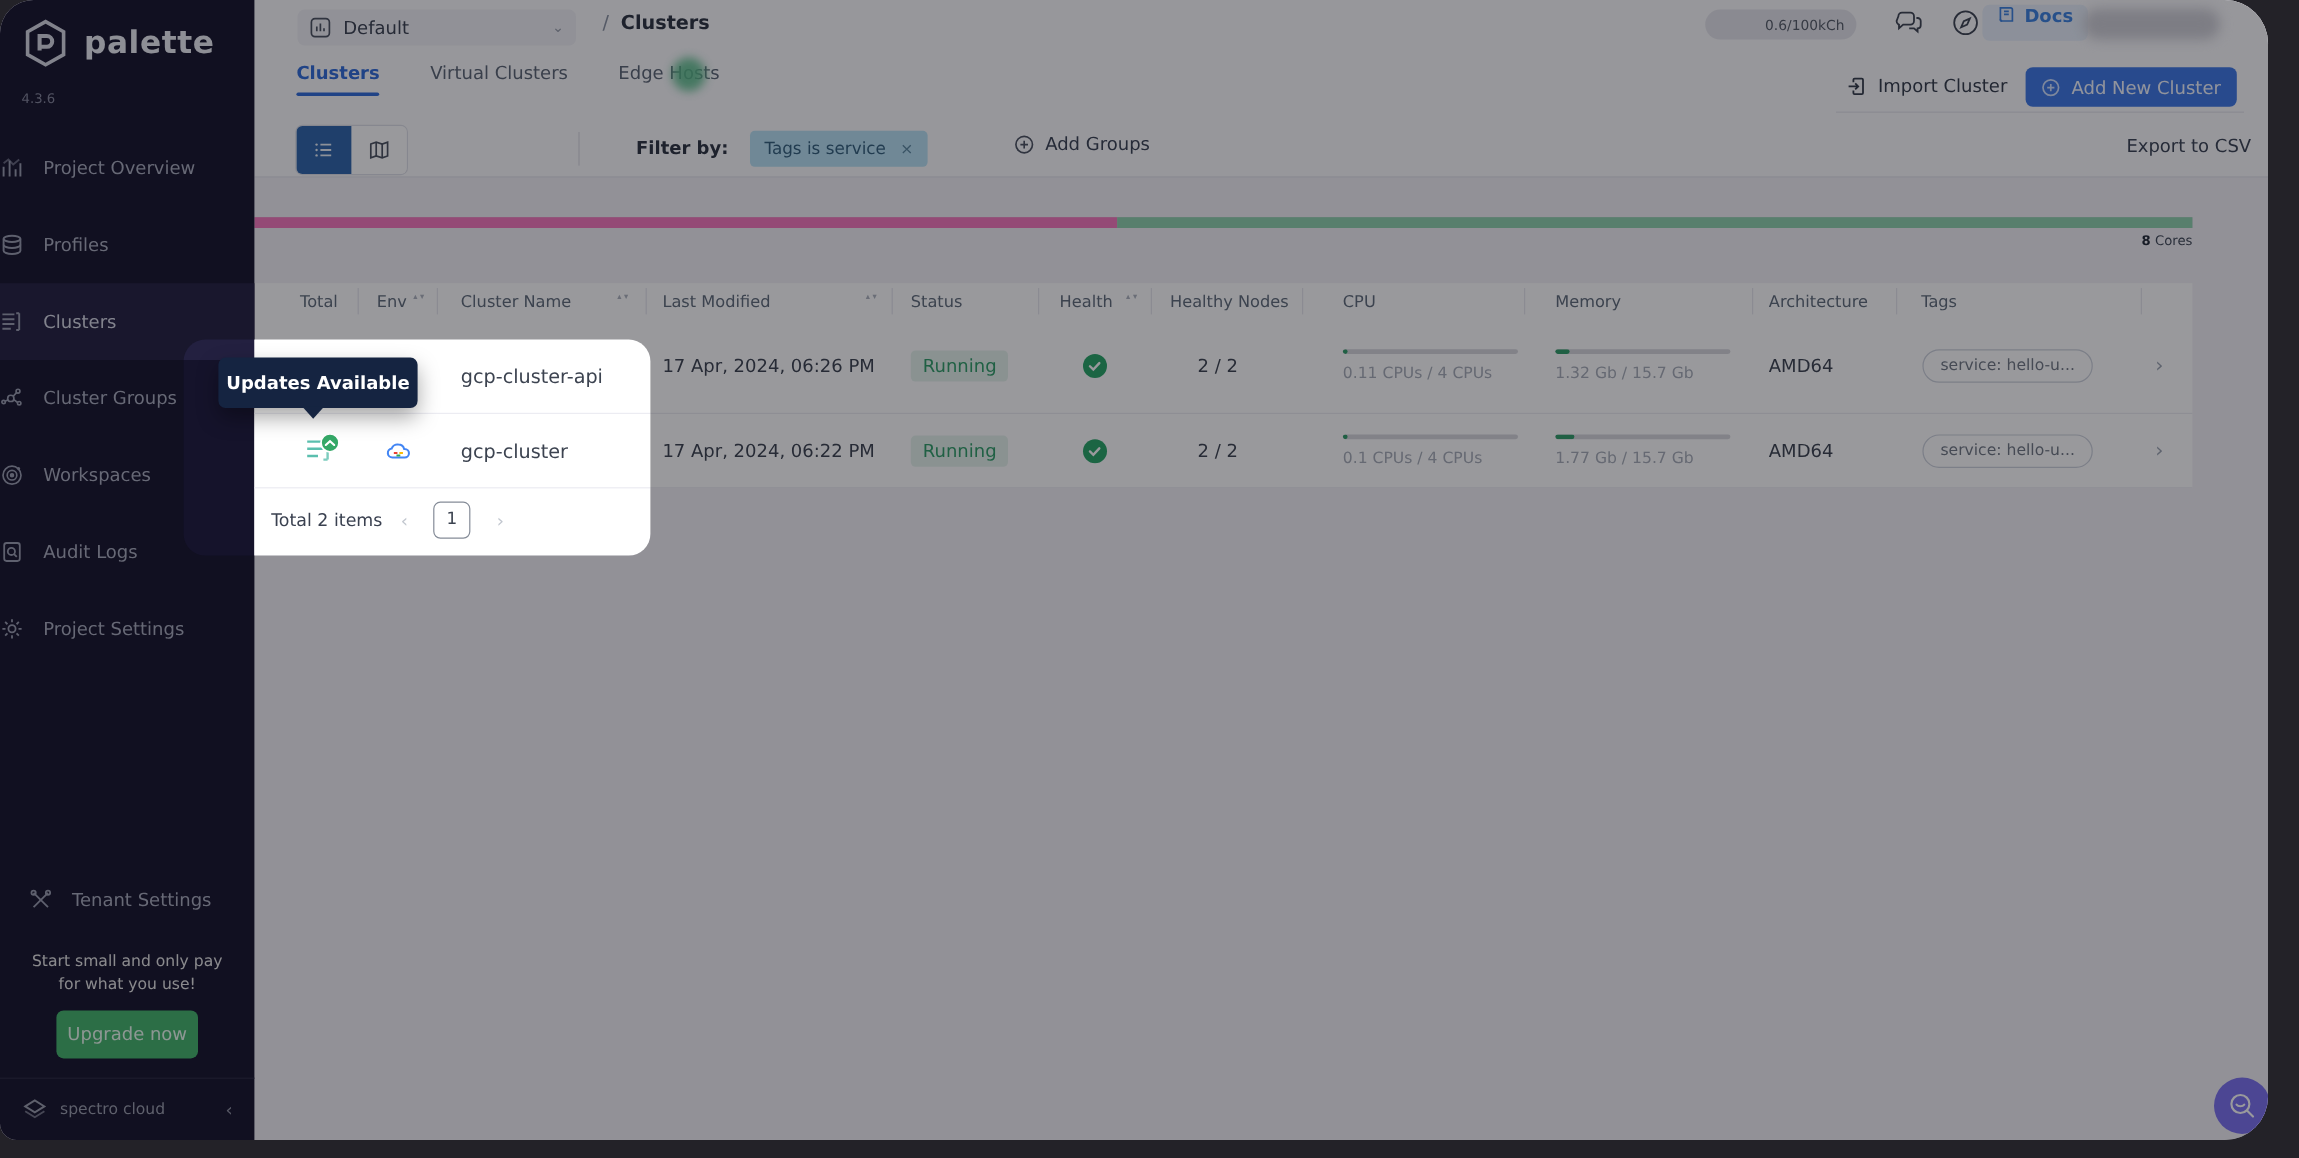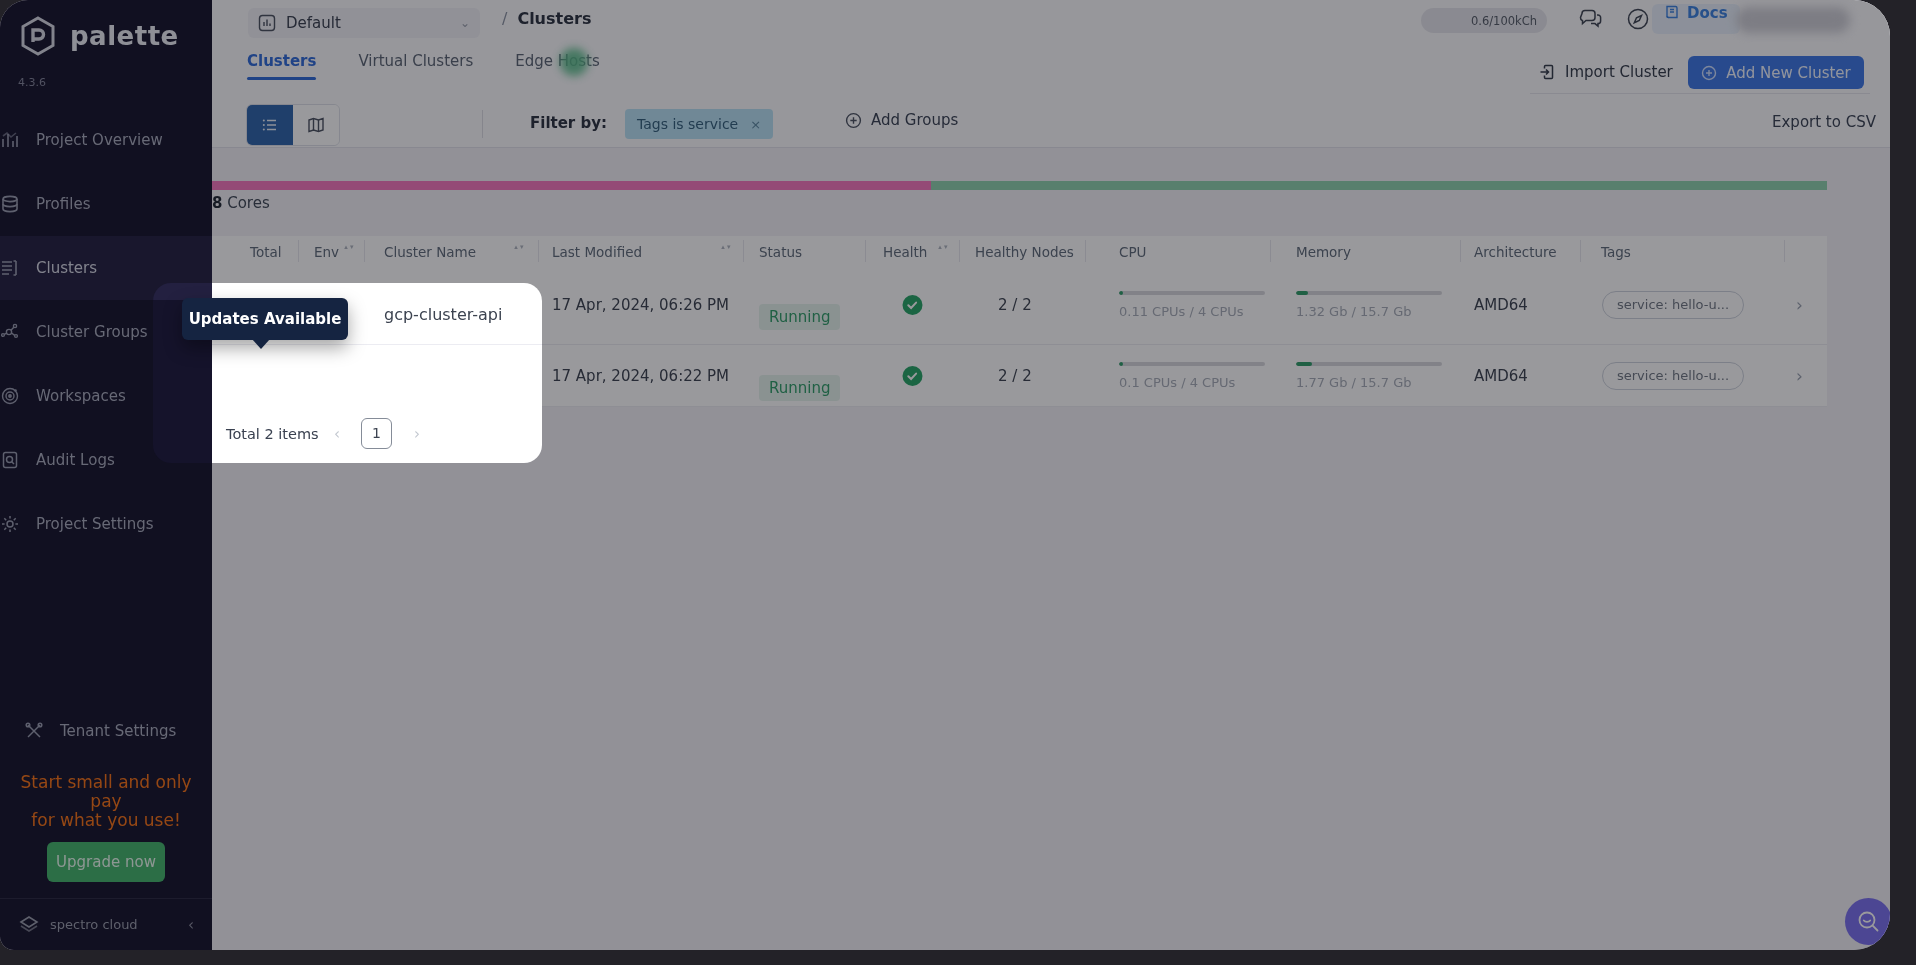--- a/index.html
+++ b/index.html
@@ -17,21 +17,21 @@
   .version { position:absolute; left:18px; top:76px; font-size:11px; color:#83859a; }
   .nav { position:absolute; left:0; top:108px; width:212px; }
   .nav-item { position:relative; height:64px; display:flex; align-items:center; gap:16px; 
     color:#a9acbd; cursor:pointer; }
   .nav-item.active { background:#232040; color:#d8dae6; }
   .nav-item .ic { width:20px; height:20px; flex:0 0 20px; color:#9a9db0; }
   .nav-item span.lbl { font-size:15px; }
   .sb-bottom { position:absolute; left:0; bottom:0; width:212px; }
   .tenant { height:56px; display:flex; align-items:center; gap:16px; padding-left:24px; color:#a9acbd; }
   .tenant .ic { width:20px; height:20px; color:#9a9db0; }
-  .promo { text-align:center; color:#f97316; font-size:17px; line-height:19px; margin:14px 8px 12px; }
+  .promo { text-align:center; color:#e5e5e5; font-size:13px; line-height:19px; margin:14px 8px 12px; }
   .upgrade { display:block; margin:0 auto 16px; width:118px; height:40px; border:none; border-radius:6px;
     background:#44b56c; color:#eafbef; font-size:15px; font-family:inherit; cursor:pointer; }
   .sb-foot { border-top:1px solid #2a2840; height:52px; display:flex; align-items:center; padding:0 18px; gap:10px; }
   .sb-foot .brand { color:#9a9dac; font-size:13px; flex:1; }
   .sb-foot .chev { color:#8e90a0; font-size:15px; }
 
   
   #main { position:absolute; left:212px; top:0; right:0; bottom:0; }
   #header { position:absolute; left:0; top:0; right:0; height:148px; background:#fbfbfd; border-bottom:1px solid #e2e2ea; }
   .proj-select { position:absolute; left:36px; top:8px; width:232px; height:30px; background:#f1f1f6;
@@ -77,33 +77,33 @@
   .filter-chip .x { color:#5a87a0; font-size:13px; cursor:pointer; }
   .add-filter { position:absolute; left:633px; top:111px; display:flex; align-items:center; gap:9px;
     font-size:15px; color:#3a4354; cursor:pointer; }
   .add-filter .ic { width:17px; height:17px; color:#4a5160; }
   .export-csv { position:absolute; left:1560px; top:113px; font-size:15px; color:#3a4354; cursor:pointer;text-align:right; }
 
   
   #capbar { position:absolute; left:0; top:181px; width:1615px; height:9px; background:#d9d9de; display:flex; }
   #capbar .pink { height:9px; background:#f678bd; }
   #capbar .green { height:9px; background:#8fd2af; flex:1; }
-  #cores { position:absolute; left:0; top:194px; width:1615px; font-size:15px; color:#3f4856; }
+  #cores { position:absolute; left:0; top:194px; width:1615px; text-align:right; font-size:11px; color:#3f4856; }
   #cores b { color:#1f2733; font-weight:700; }
 
   #table { position:absolute; left:0; top:236px; width:1615px; height:171px; background:#fff; }
   .th { position:absolute; top:8px; font-size:13.5px; color:#5f6b7a; white-space:nowrap; }
   .caret { position:absolute; top:8px; width:10px; color:#aeb4bf; font-size:7px; line-height:6px; text-align:center; cursor:pointer; }
   .sep { position:absolute; top:4px; width:1px; height:22px; background:#e7e7ee; }
   .trow { position:absolute; left:0; width:1615px; border-bottom:1px solid #ececf2; }
   #row1 { top:30px; height:79px; }
   #row2 { top:109px; height:62px; }
   .cell { position:absolute; top:50%; transform:translateY(-50%); white-space:nowrap; }
   .c-mod { left:340px; font-size:15px; color:#3c4350; }
-  .c-status { left:547px; font-size:15px; color:#2f9e68; background:rgba(47,158,104,.12); padding:4px 10px; border-radius:4px;margin-top:12px; }
+  .c-status { left:547px; font-size:15px; color:#2f9e68; background:rgba(47,158,104,.12); padding:4px 10px; border-radius:4px; }
   .c-health { left:690px; width:21px; height:21px; }
   .c-nodes { left:786px; font-size:15px; color:#3c4350; }
   .c-cpu,.c-mem { width:146px; }
   .c-cpu { left:907px; } .c-mem { left:1084px; }
   .meter { height:4px; border-radius:2px; background:#d8d8dd; overflow:hidden; margin-bottom:9px; }
   .meter i { display:block; height:4px; background:#2f9e68; border-radius:2px; }
   .meter-txt { font-size:13px; color:#a7adb8; white-space:nowrap; }
   .c-arch { left:1262px; font-size:15px; color:#3c4350; }
   .c-tag { left:1390px; height:28px; line-height:26px; padding:0 14px; border:1px solid #cdd2dc;
     border-radius:15px; font-size:13px; color:#707884; }
@@ -414,20 +414,37 @@
         <span class="cell c-chev">›</span>
       </div>
     </div>
 
   </div>
 
   <div id="spot-card">
     <div class="sc-row sc-r1">
       <span class="sc-name">gcp-cluster-api</span>
     </div>
+    <div class="sc-row sc-r2">
+      <svg class="type-ic" viewBox="0 0 32 32">
+        <g fill="none" stroke="#5bbfae" stroke-width="2">
+            <path d="M4 8h13 M4 14h13 M4 20h9"></path>
+            <path d="M21 6v17 M17.5 6H21 M17.5 23H21" opacity=".8"></path>
+          </g>
+        <circle cx="23" cy="9" r="7.5" fill="#34a867" stroke="#fff" stroke-width="1.5"></circle>
+        <path d="M19.5 10.8 L23 7.6 L26.5 10.8" fill="none" stroke="#fff" stroke-width="1.8" stroke-linecap="round"></path>
+      </svg>
+      <svg class="env-ic" viewBox="0 0 24 24">
+        <path d="M12 6.5 a5 5 0 0 1 4.8 3.6 h.4 a3.6 3.6 0 0 1 0 7.2 H7 a3.8 3.8 0 0 1-.6-7.55 A5 5 0 0 1 12 6.5 Z" fill="none" stroke="#4285F4" stroke-width="1.7"></path>
+        <path d="M8.2 13.5 h3" stroke="#EA4335" stroke-width="1.7"></path>
+        <path d="M12.8 13.5 h3" stroke="#FBBC05" stroke-width="1.7"></path>
+        <path d="M10.4 15.6 h3.2" stroke="#34A853" stroke-width="1.7"></path>
+      </svg>
+      <span class="sc-name">gcp-cluster</span>
+    </div>
     <div class="sc-pg">
       <span class="pg-total">Total 2 items</span>
       <span class="pg-prev">‹</span>
       <span class="pg-page">1</span>
       <span class="pg-next">›</span>
     </div>
   </div>
 
   <div id="cutout"></div>
   <div id="tooltip">Updates Available</div>

